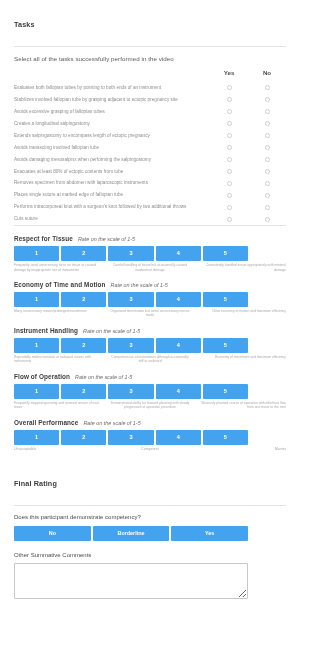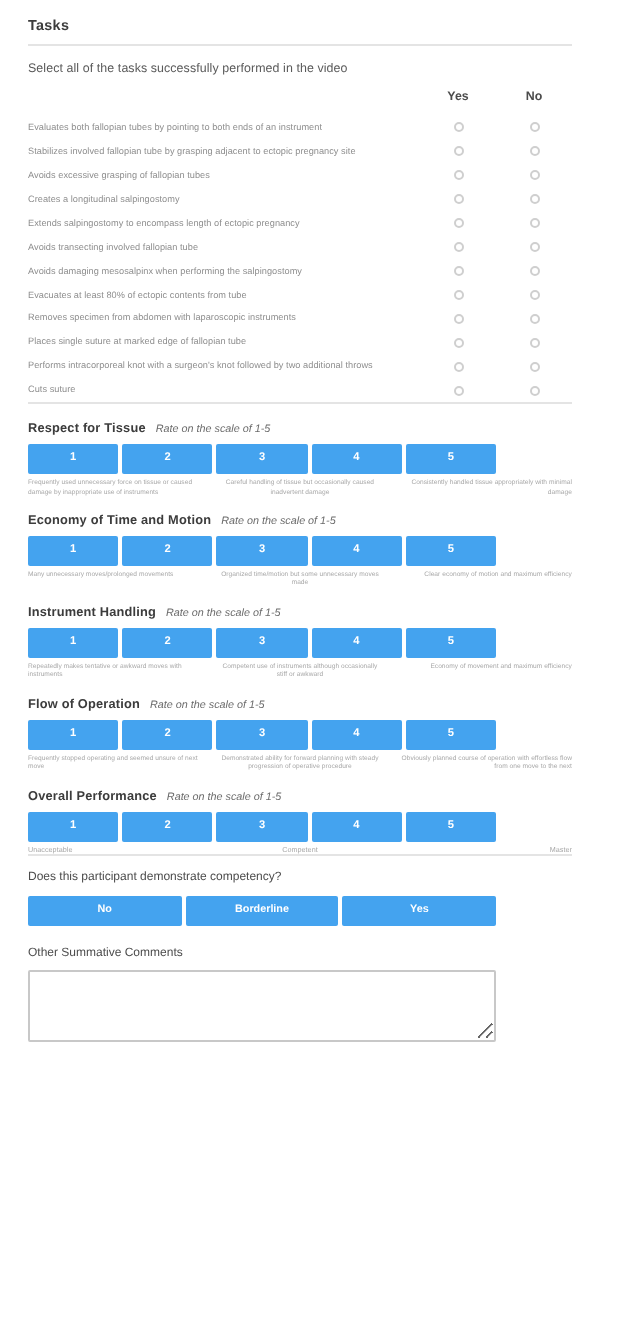--- a/index.html
+++ b/index.html
@@ -17,21 +17,21 @@
 
   .page {
     width: 300px;
     height: 664px;
     background: #ffffff;
     position: relative;
   }
 
   
   .section-header {
-    padding: 0 14px;
+    padding: 12px 14px;
     margin: 0;
   }
   .section-header .title {
     font-size: 7.2px;
     font-weight: bold;
     color: #3c3c3c;
     letter-spacing: 0.15px;
     padding-top: 8px;
     padding-bottom: 5px;
     display: block;
@@ -374,20 +374,23 @@
           <button class="scale-btn">5</button>
         </div>
         <div class="anchors short">
           <div class="anchor a-left">Unacceptable</div>
           <div class="anchor a-mid">Competent</div>
           <div class="anchor a-right">Master</div>
         </div>
       </div>
     </div>
 
+  <div class="section-header" style="margin-top:8px;">
+    <span class="title">Final Rating</span>
+  </div>
   <div class="hr"></div>
 
   <div class="final-q">Does this participant demonstrate competency?</div>
   <div class="final-row" id="final-options">
       <button class="final-btn">No</button>
       <button class="final-btn">Borderline</button>
       <button class="final-btn">Yes</button>
     </div>
 
   <div class="comments-label">Other Summative Comments</div>

